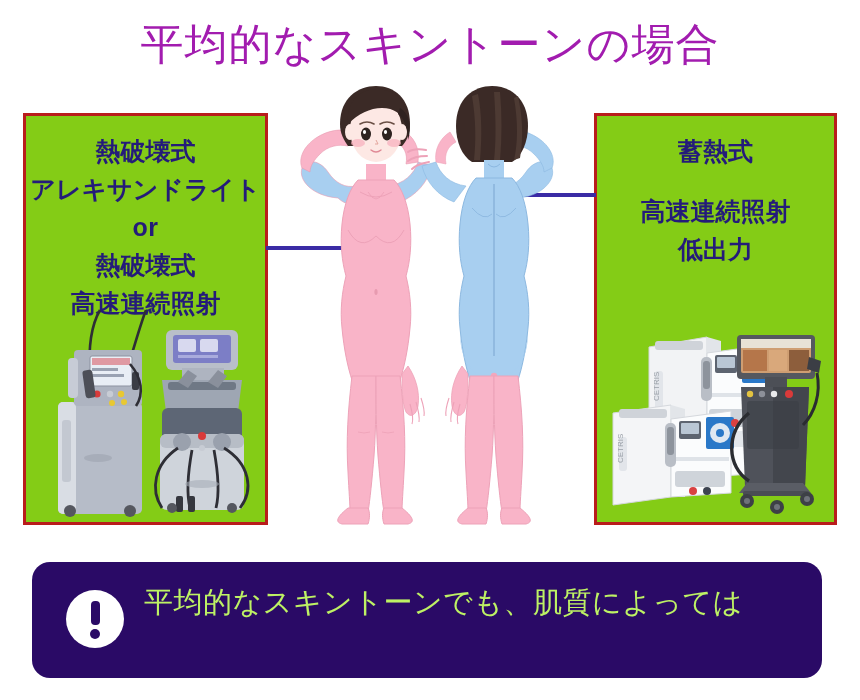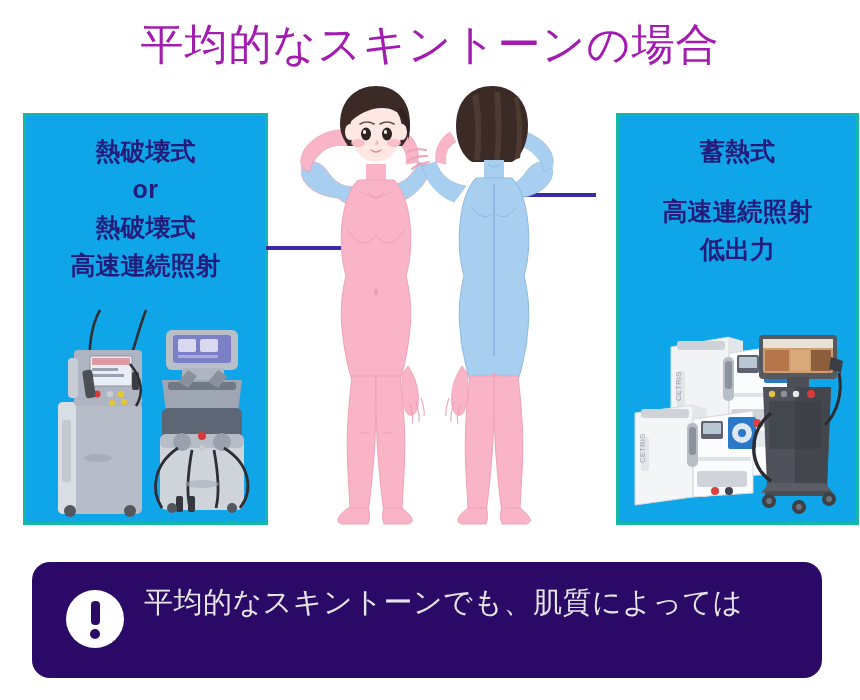--- a/index.html
+++ b/index.html
@@ -28,25 +28,25 @@
     color: #a21caf;
     letter-spacing: 1px;
     font-weight: 400;
     white-space: nowrap;
   }
 
   
   .panel {
     position: absolute;
     box-sizing: border-box;
-    border: 3px solid #14b8a6;
-    background: #0ea5e9;
+    border: 3px solid #b91c1c;
+    background: #84cc16;
   }
   #panel-left  { left: 23px;  top: 113px; width: 245px; height: 412px; }
-  #panel-right { left: 594px; top: 113px; width: 243px; height: 412px; margin-left: 22px; }
+  #panel-right { left: 594px; top: 113px; width: 243px; height: 412px; }
 
   .panel-text {
     position: absolute;
     left: 0;
     width: 100%;
     text-align: center;
     color: #241b7a;
     font-weight: 700;
     white-space: nowrap;
   }
@@ -121,37 +121,38 @@
     height: 10px;
     margin-left: -5px;
     border-radius: 50%;
     background: #2a0a66;
   }
   #notice-text {
     position: absolute;
     left: 112px;
     top: 20px;
     width: 660px;
-    color: #e5e5e5;
+    color: #bef264;
     font-size: 29px;
     line-height: 40px;
     font-weight: 400;
     letter-spacing: 0.5px;
   }
   #notice-text .ln { display: block; white-space: nowrap; }
 </style>
 </head>
 <body>
 
 <div id="page-title">平均的なスキントーンの場合</div>
 
 <div class="panel" id="panel-left">
 
   <div class="panel-text">
     <span class="ln">熱破壊式</span>
+    <span class="ln">アレキサンドライト</span>
     <span class="ln or">or</span>
     <span class="ln">熱破壊式</span>
     <span class="ln">高速連続照射</span>
   </div>
 
   <div class="devices" id="devices-left">
     <svg width="239" height="212" viewBox="0 0 239 212">
 
       <g>
 

